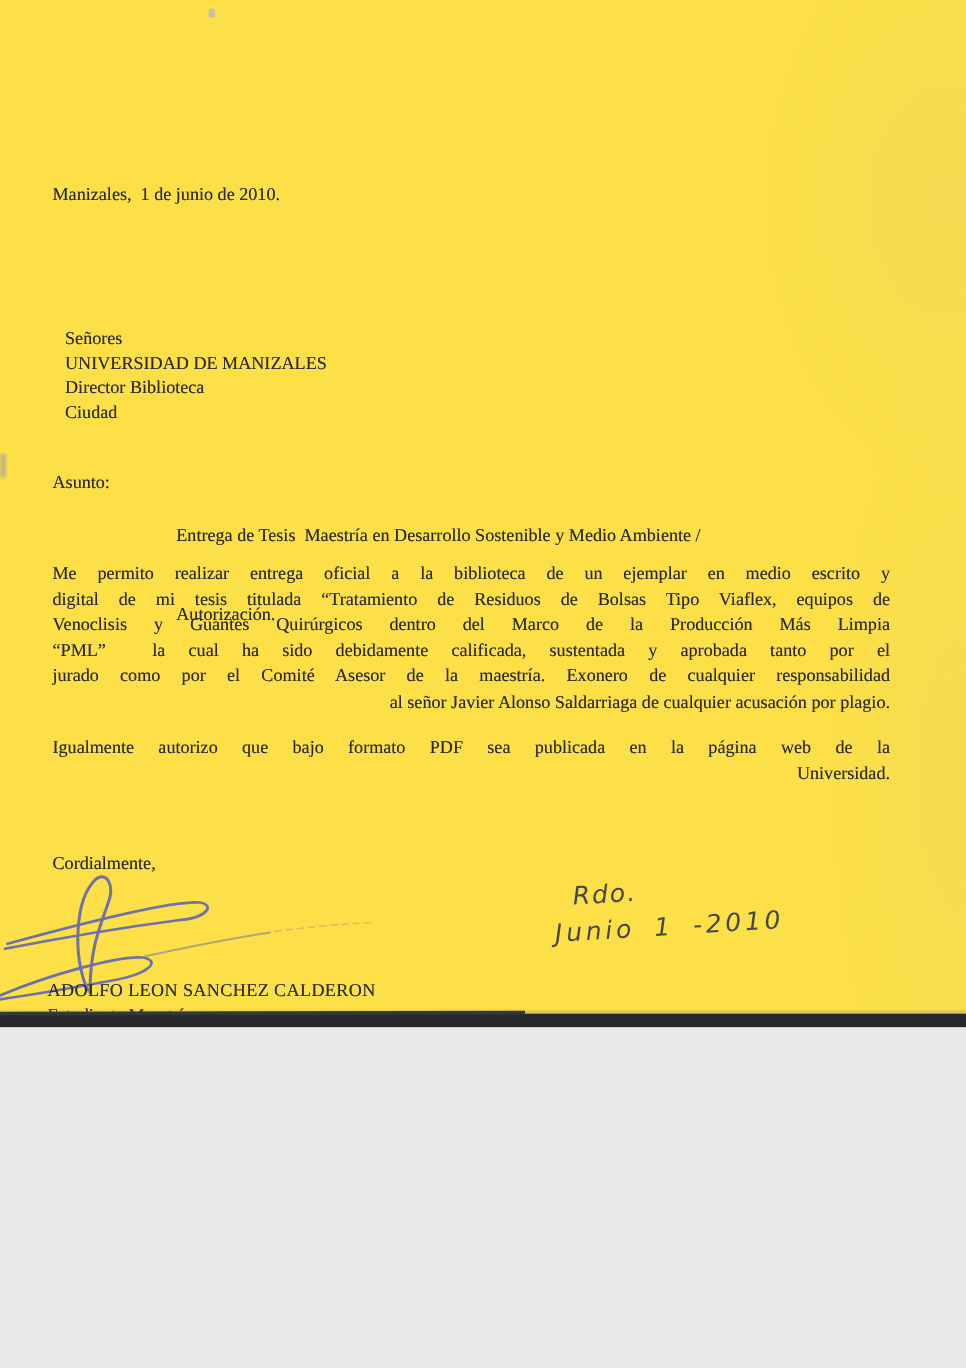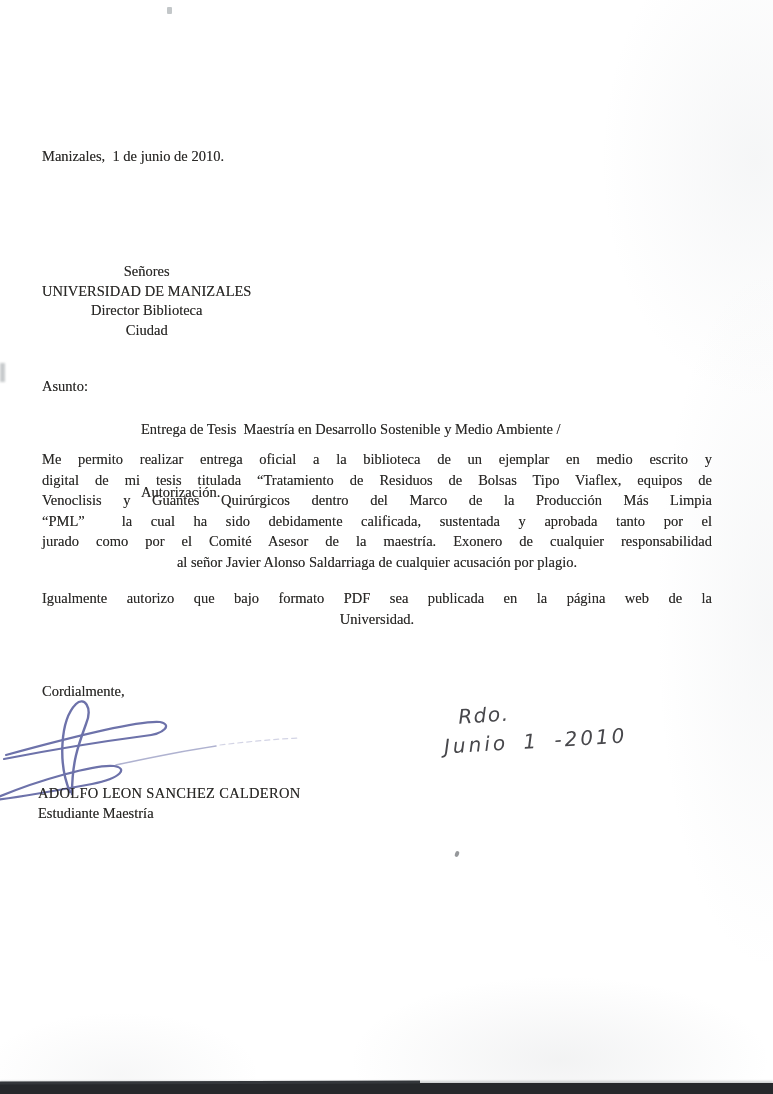--- a/index.html
+++ b/index.html
@@ -1,44 +1,44 @@
 <!DOCTYPE html>
 <html><head>
 <meta charset="utf-8">
 <style>
   html,body { margin:0; padding:0; background:#e9e9e9; }
   .page {
-    position:relative; width:773px; height:1094px; margin:0 auto;
-    background:#ffffff; overflow:hidden;
+    position:relative; width:773px; height:822px; margin:0 auto;
+    background:#fde047; overflow:hidden;
     font-family:"Liberation Serif","DejaVu Serif",serif;
     color:#2b2a28;
     text-shadow:0 0 .35px rgba(43,42,40,.55);
   }
   
   .page::before {
     content:""; position:absolute; inset:0; pointer-events:none;
     background:
       radial-gradient(220px 340px at 755px 160px, rgba(160,168,176,.10), transparent 70%),
       radial-gradient(160px 500px at 768px 620px, rgba(160,168,176,.09), transparent 70%),
       radial-gradient(300px 120px at 560px 1060px, rgba(150,155,160,.12), transparent 70%),
       radial-gradient(200px 90px at 120px 1075px, rgba(150,155,160,.08), transparent 70%);
   }
   .abs { position:absolute; }
   .t { font-size:14.5px; line-height:19.5px; }
 
   .date-line { left:42px; top:147px; white-space:pre; }
-  .recipient { left:42px; top:262px;text-align:center; }
+  .recipient { left:52px; top:262px; }
 
   .subject-label { left:42px; top:377px; }
   .subject-body { left:141px; top:377px; line-height:21px; white-space:pre-wrap; }
 
   .para { left:42px; top:449px; width:670px; font-size:14.5px; line-height:20.6px; }
   .para2 { top:588px; }
   .jline { text-align:justify; text-align-last:justify; white-space:pre-wrap; }
-  .lline { text-align:center; white-space:pre-wrap; }
+  .lline { text-align:right; white-space:pre-wrap; }
 
   .closing { left:42px; top:682px;font-family:Liberation Serif, serif; }
 
   .signature-svg { position:absolute; left:-12px; top:694px; width:340px; height:115px; }
 
   .handnote {
     left:443px; top:700px; transform:rotate(-3.5deg);
     color:#47474b; font-family:"DejaVu Sans",sans-serif; font-style:italic;
     text-shadow:none;
   }

